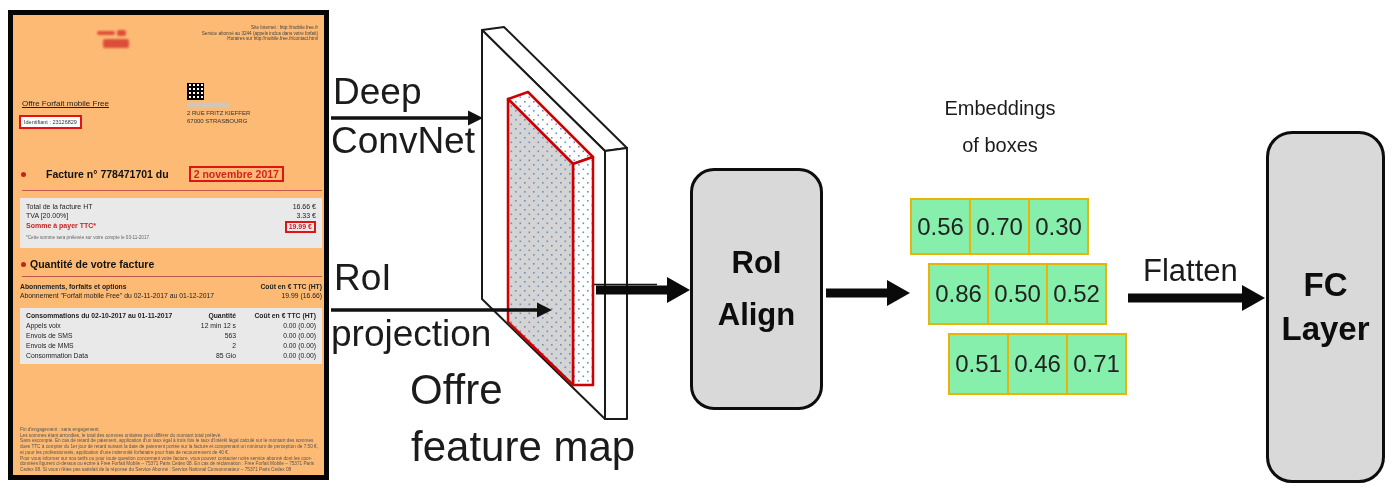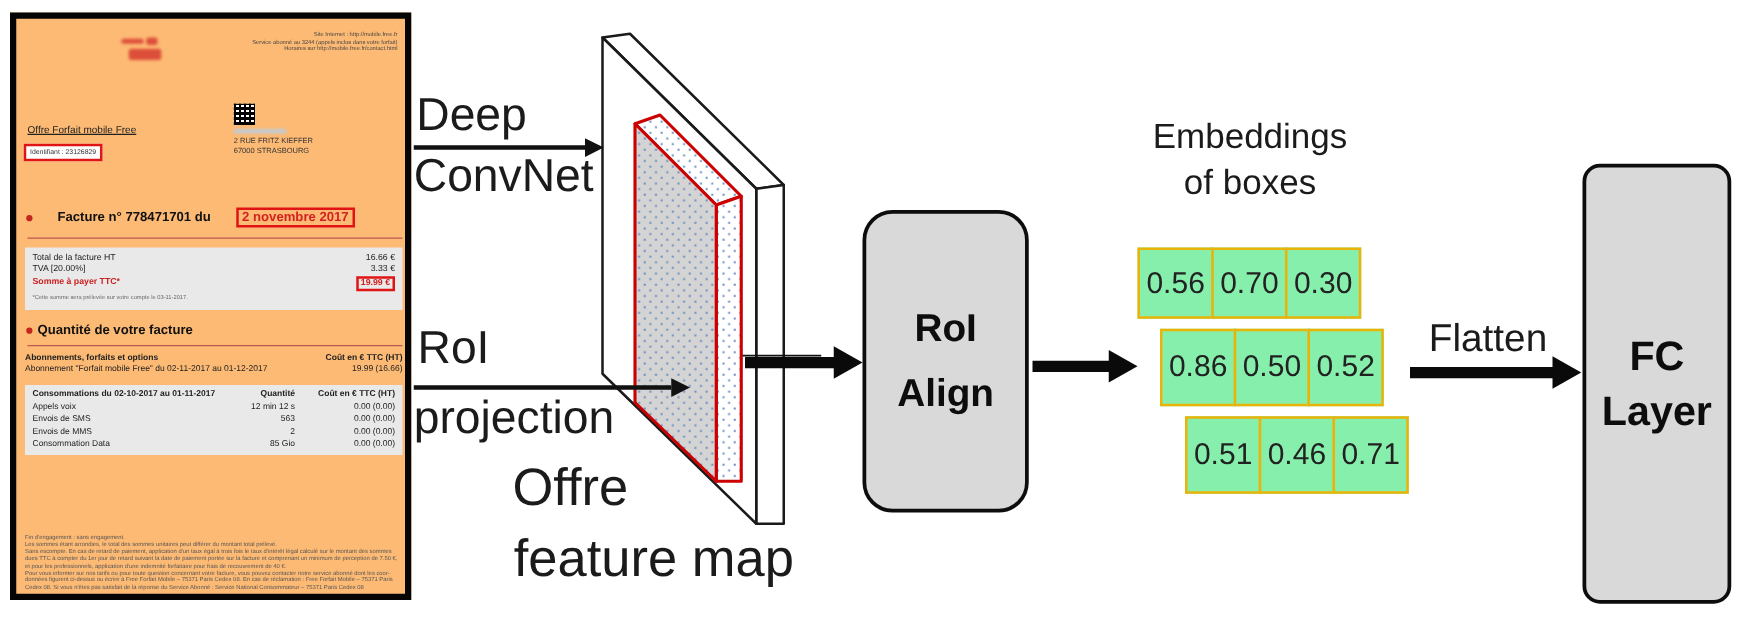--- a/index.html
+++ b/index.html
@@ -38,27 +38,27 @@
   .crow .c1{flex:1;}
   .crow .c2{width:58px;text-align:right;}
   .crow .c3{width:80px;text-align:right;}
   .crow.hd{font-weight:bold;}
   .footer{left:7px;top:412px;width:299px;font-size:4.7px;line-height:5.7px;color:#555;text-align:justify;}
 
   
   .dg-label{position:absolute;color:#1b1b1b;font-size:37px;line-height:38px;white-space:nowrap;}
   .conv-label{font-size:42px;line-height:44px;}
   .emb-title{position:absolute;left:900px;top:90px;width:200px;text-align:center;
-             font-size:28px;line-height:37px;color:#1b1b1b;}
+             font-size:20px;line-height:37px;color:#1b1b1b;}
   .flatten{position:absolute;left:1143px;top:253px;font-size:31px;color:#1b1b1b;}
   .gbox{position:absolute;background:#d9d9d9;border:3px solid #0d0d0d;box-sizing:border-box;
         display:flex;flex-direction:column;justify-content:center;align-items:center;
         color:#0d0d0d;font-weight:bold;}
   .roi-align{left:690px;top:168px;width:133px;height:242px;border-radius:24px;font-size:31px;gap:16px;}
-  .fc-layer{left:1266px;top:131px;width:119px;height:352px;border-radius:14px;font-size:33px;gap:6px;}
+  .fc-layer{left:1266px;top:131px;width:119px;height:352px;border-radius:26px;font-size:33px;gap:6px;}
   .emb-row{position:absolute;display:flex;}
   .emb-cell{width:61px;border:2px solid #eab308;margin-left:-2px;background:#86efac;
             display:flex;align-items:center;justify-content:center;
             font-size:24px;color:#222;box-sizing:border-box;}
   .emb-row.r1 .emb-cell{height:57px;}
   .emb-row.r2 .emb-cell,.emb-row.r3 .emb-cell{height:62px;}
   svg.overlay{position:absolute;left:0;top:0;pointer-events:none;}
 </style>
 </head>
 <body>

